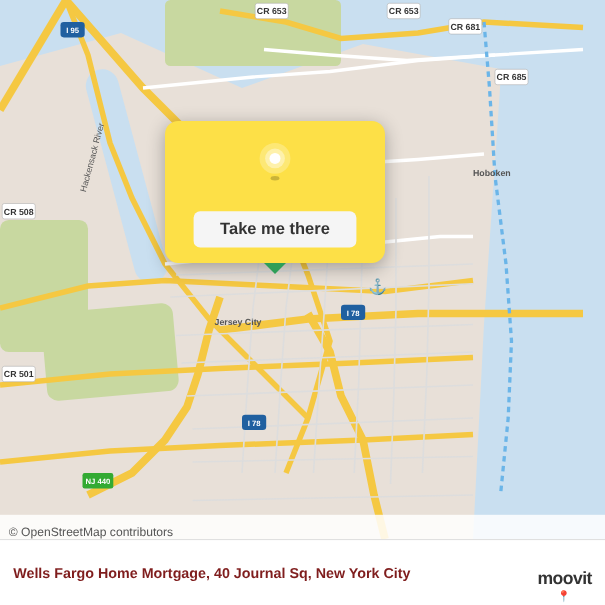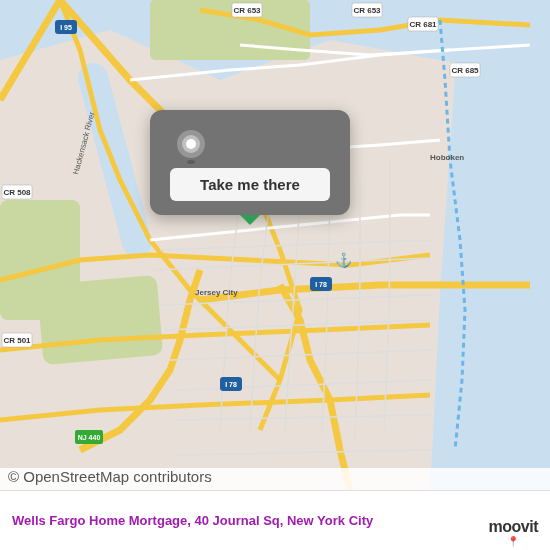--- a/index.html
+++ b/index.html
@@ -100,27 +100,28 @@
       width: 100%;
       height: 100%;
     }
 
     
     .popup-card {
       position: absolute;
       top: 110px;
       left: 150px;
       width: 200px;
-      background: #737373;
+      background: #fde047;
       border-radius: 12px;
       padding: 16px 20px 14px 20px;
       box-shadow: 0 4px 16px rgba(0,0,0,0.3);
       display: flex;
       flex-direction: column;
-      gap: 0;
+      align-items: center;
+      gap: 24px;
       z-index: 10;
     }
 
     .popup-card::after {
       content: '';
       position: absolute;
       bottom: -10px;
       left: 50%;
       transform: translateX(-50%);
       width: 0;
@@ -157,23 +158,23 @@
 
     
     .attribution-bar {
       position: absolute;
       bottom: 0;
       left: 0;
       right: 0;
       height: 22px;
       background: rgba(255,255,255,0.85);
       display: flex;
-      align-items: flex-start;
+      align-items: flex-end;
       padding: 0 8px;
-      font-size: 15px;
+      font-size: 11px;
       color: #555;
       z-index: 5;
     }
 
     
     .bottom-bar {
       position: absolute;
       bottom: 0;
       left: 0;
       width: 550px;
@@ -204,21 +205,21 @@
     }
 
     .moovit-pin {
       font-size: 10px;
       color: #e05;
     }
 
     .location-title {
       font-size: 13px;
       font-weight: 600;
-      color: #a21caf;
+      color: #7f1d1d;
       line-height: 1.3;
     }
 
     
     .road-major { stroke: #f5c842; stroke-width: 5; fill: none; }
     .road-medium { stroke: #fff; stroke-width: 3; fill: none; }
     .road-minor { stroke: #ddd; stroke-width: 1.5; fill: none; }
     .road-highway { stroke: #f5c842; stroke-width: 7; fill: none; }
     .road-label { font-size: 8px; fill: #555; font-family: Arial; }
 

